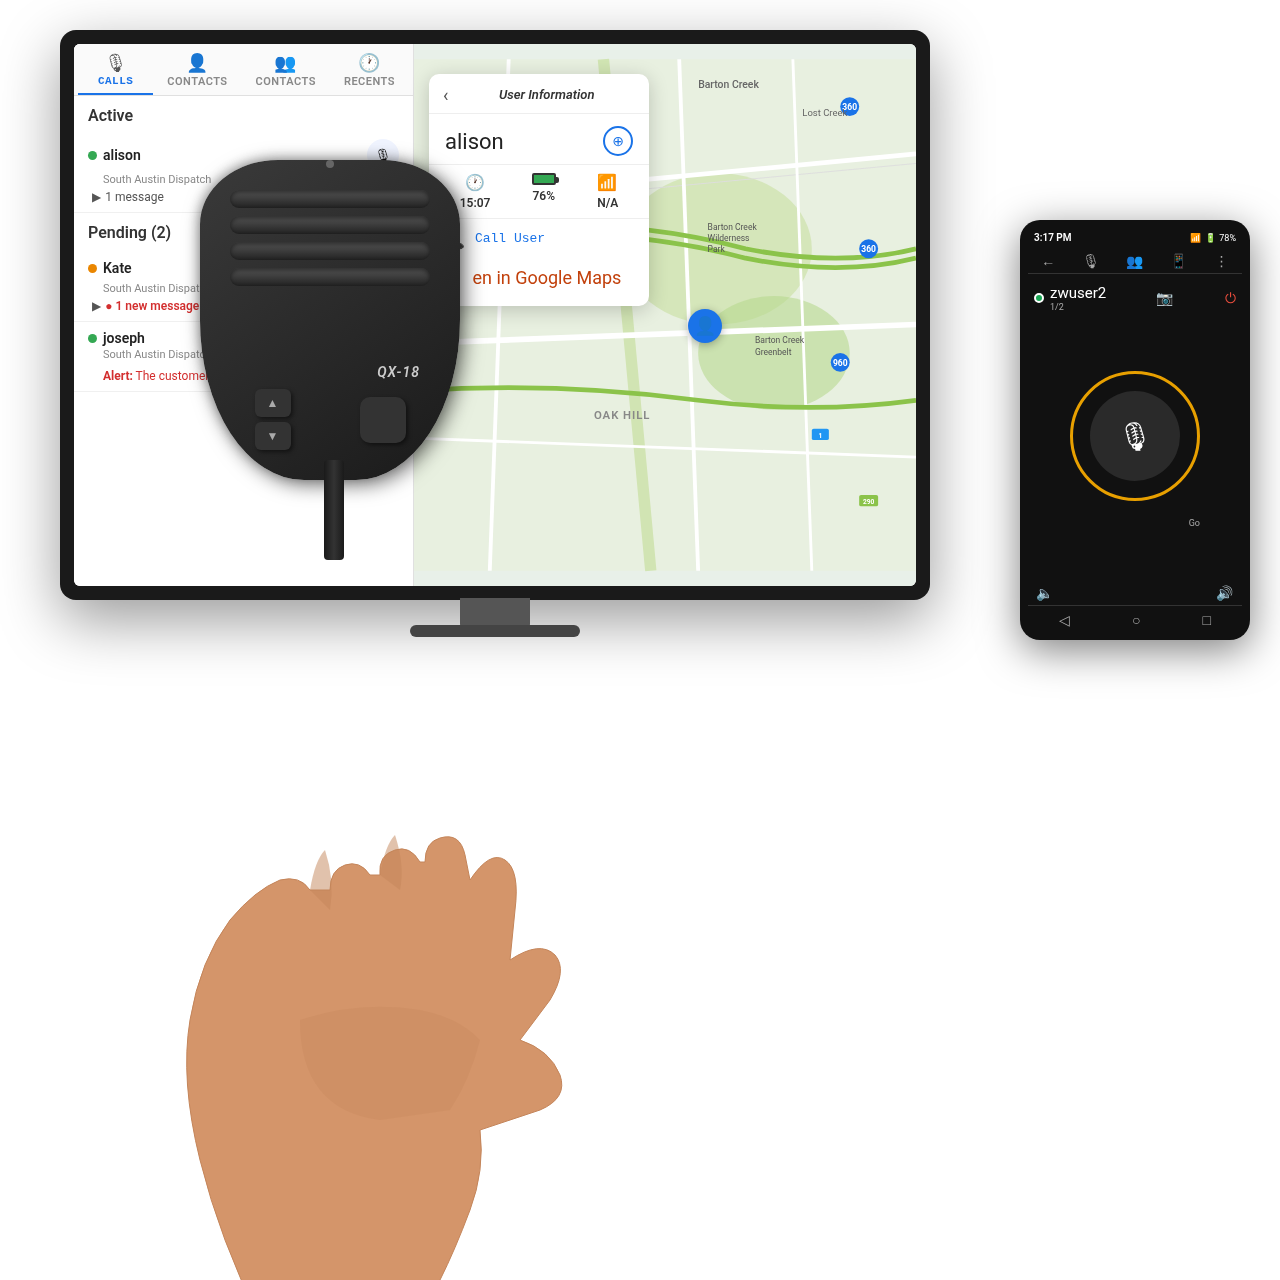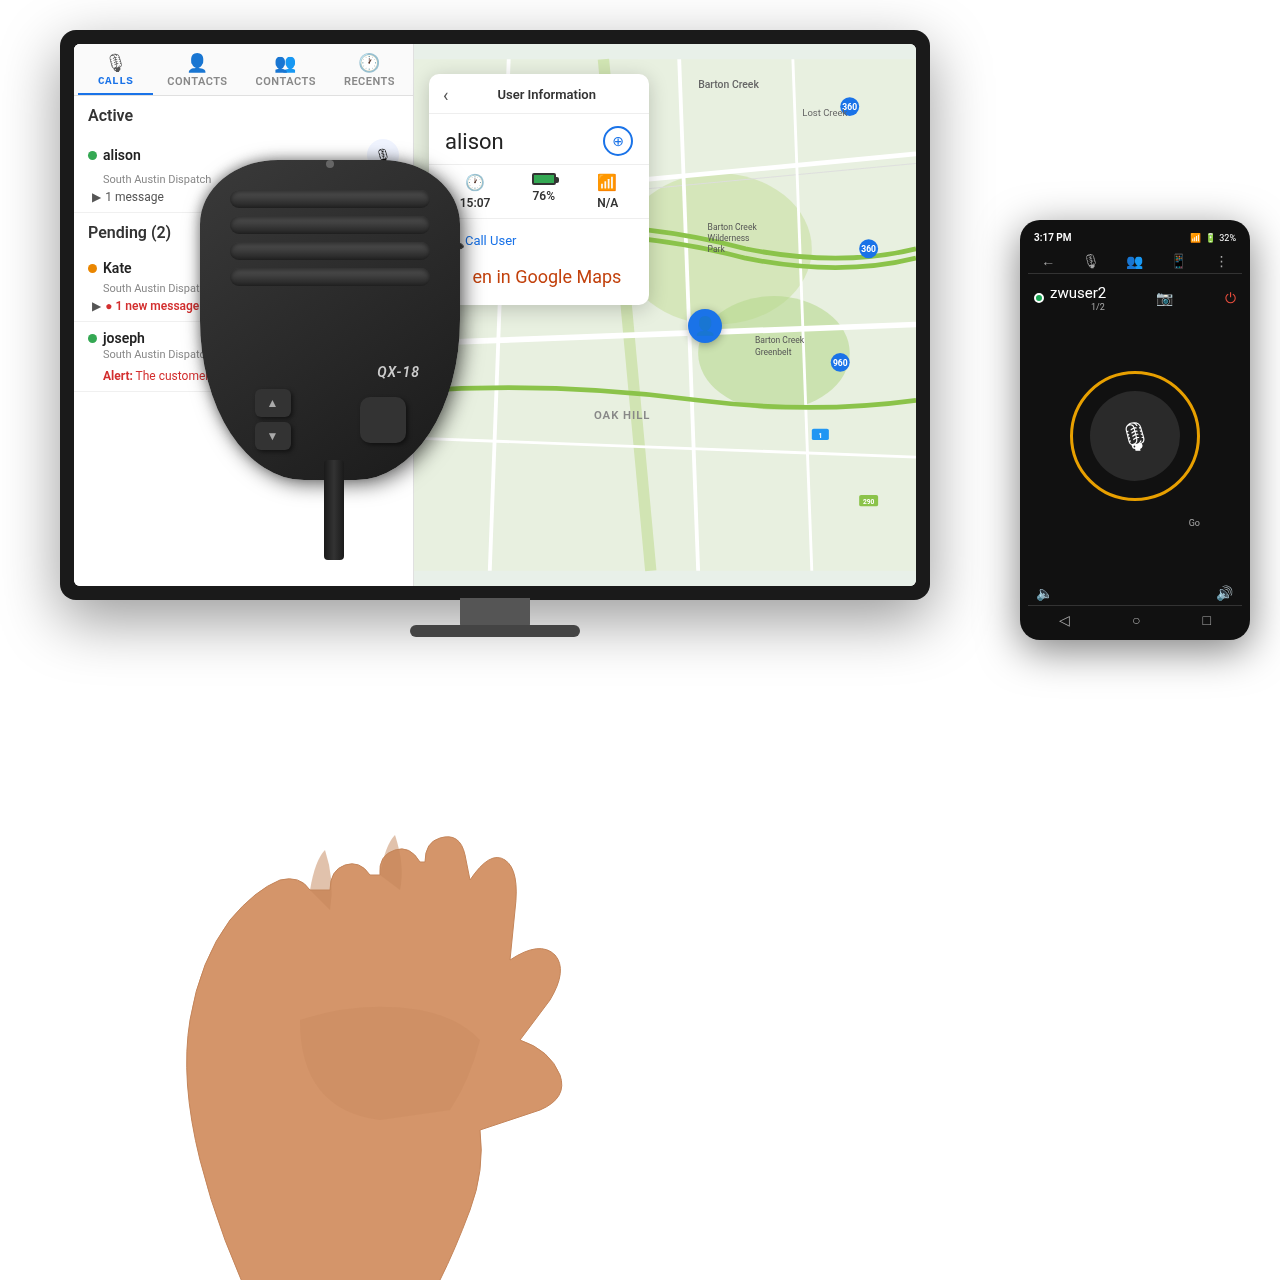--- a/index.html
+++ b/index.html
@@ -210,20 +210,21 @@
       color: #555;
       cursor: pointer;
       margin-right: 4px;
     }
     .popup-title {
       font-size: 13px;
       font-weight: 600;
       color: #333;
       flex: 1;
       text-align: center;
+      font-style: italic;
     }
     .popup-name-row {
       display: flex;
       align-items: center;
       justify-content: space-between;
       padding: 12px 16px 8px;
     }
     .popup-name {
       font-size: 22px;
       font-weight: 400;
@@ -263,23 +264,25 @@
     .battery-icon::after {
       content: '';
       position: absolute;
       right: -5px; top: 2px;
       width: 3px; height: 6px;
       background: #333;
       border-radius: 0 2px 2px 0;
     }
     .popup-action {
       display: flex;
-      align-items: center;
+      align-items: flex-start;
+      gap: 10px;
       padding: 8px 16px;
       cursor: pointer;
+      font-family: Liberation Mono, monospace;
     }
     .popup-action-icon { font-size: 16px; color: #1a73e8; }
     .popup-action-label { font-size: 13px; color: #1a73e8; }
     .popup-maps-action {
       display: flex;
       align-items: center;
       gap: 10px;
       padding: 8px 16px;
       cursor: pointer;
     }
@@ -336,21 +339,21 @@
     .phone-app-name-row {
       display: flex; align-items: center; gap: 6px;
     }
     .phone-green-dot {
       width: 10px; height: 10px;
       border-radius: 50%;
       background: #1aa755;
       border: 2px solid #fff;
     }
     .phone-channel-name { font-size: 15px; color: #fff; font-weight: 400; }
-    .phone-channel-sub { font-size: 9px; color: #aaa; margin-left: 41px; }
+    .phone-channel-sub { font-size: 9px; color: #aaa; }
     .phone-camera-icon { font-size: 14px; color: #aaa; }
     .phone-ptt-area {
       flex: 1;
       display: flex;
       flex-direction: column;
       align-items: center;
       justify-content: center;
       gap: 10px;
     }
     .ptt-ring {
@@ -685,21 +688,21 @@
 
 <div class="monitor-stand"></div>
 <div class="monitor-stand-base"></div>
 
 <div class="phone-device">
   <div class="phone-status-bar">
     <span class="phone-time">3:17 PM</span>
     <div class="phone-icons">
       <span>📶</span>
       <span>🔋</span>
-      <span>32%</span>
+      <span>78%</span>
     </div>
   </div>
   <div class="phone-nav-bar">
     <span class="phone-nav-icon">←</span>
     <span class="phone-nav-icon">🎙</span>
     <span class="phone-nav-icon">👥</span>
     <span class="phone-nav-icon">📱</span>
     <span class="phone-nav-icon">⋮</span>
   </div>
   <div class="phone-app-header">

